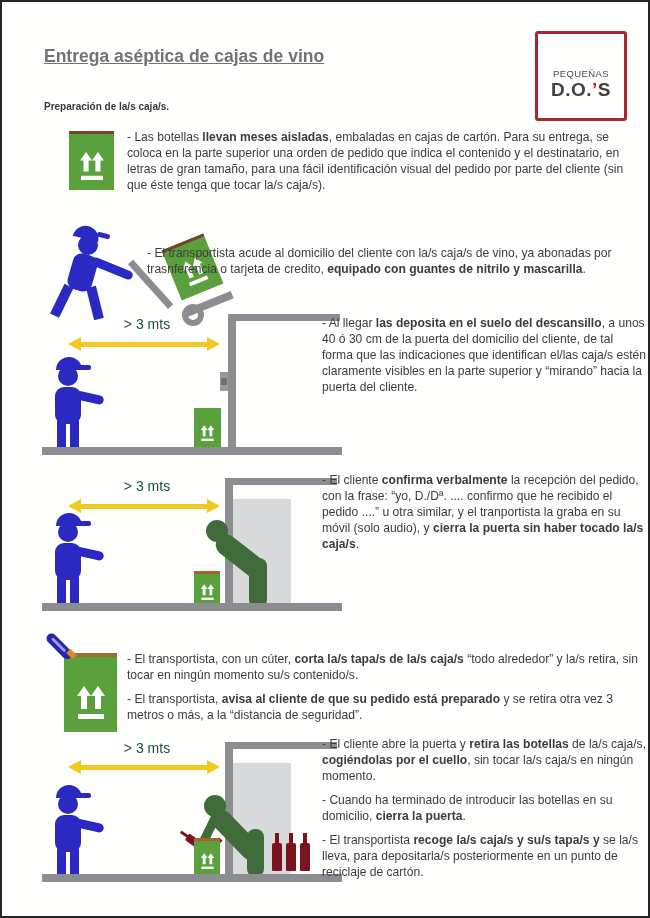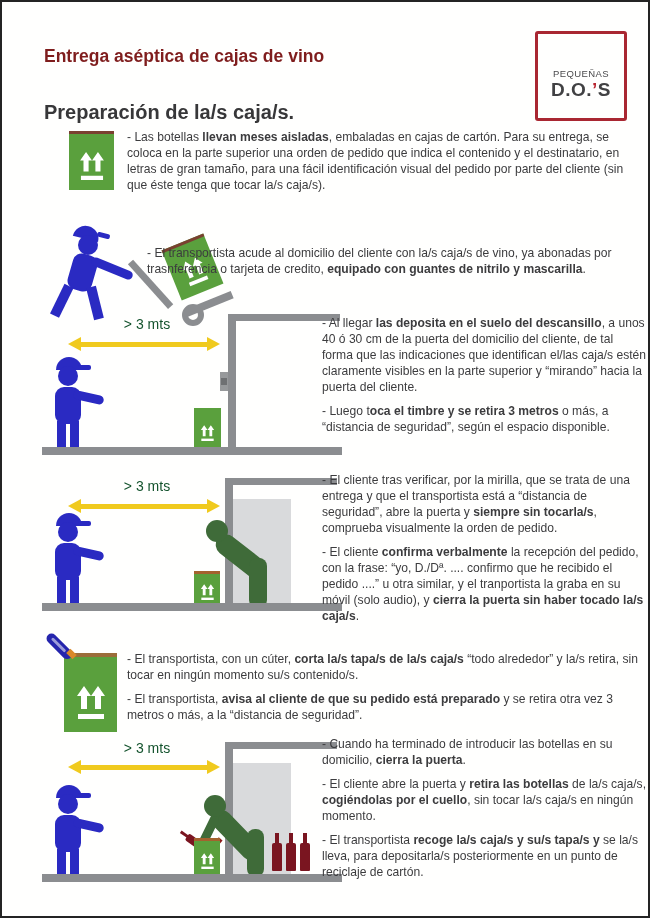--- a/index.html
+++ b/index.html
@@ -2,22 +2,22 @@
 <html><head>
 <meta charset="utf-8">
 <style>
   * { margin:0; padding:0; box-sizing:border-box; }
   html,body { background:#ffffff; }
   body { width:650px; height:918px; font-family:"Liberation Sans", sans-serif; }
   .page { position:relative; width:650px; height:918px; background:#fffffe;
           border:2px solid #242424; overflow:hidden; }
 
   
-  .title { position:absolute; left:42px; top:44px; font-size:17.5px; font-weight:bold; color:#7f1d1d; }
-  .h2 { position:absolute; font-size:20px; font-weight:bold; color:#373739; }
+  .title { position:absolute; left:42px; top:44px; font-size:17.5px; font-weight:bold; color:#737373;text-decoration:underline; }
+  .h2 { position:absolute; font-size:10px; font-weight:bold; color:#373739; }
   .h-prep { left:42px; top:99px; }
   .h-entrega { left:42px; top:203px; }
   .body-txt { position:absolute; font-size:12.1px; line-height:16px; color:#3c3c3e; }
   .body-txt p { margin-bottom:8px; }
   .body-txt b { font-weight:bold; }
 
   
   .logo { position:absolute; left:533px; top:29px; width:92px; height:90px;
           border:3px solid #a92732; border-radius:3px;
           display:flex; flex-direction:column; align-items:center; justify-content:center;
@@ -179,21 +179,20 @@
         </svg>
     </div>
     <div class="lintel" style="left:186px; top:2px; width:112px; height:7px;"></div>
     <div class="frame-v" style="left:186px; top:2px; width:8px; height:141px;"></div>
     <div class="knob" style="left:178px; top:60px; width:8px; height:19px;"></div>
     <div class="knob-in" style="left:179px; top:66px; width:6px; height:7px;"></div>
     <div class="floor" style="left:0; top:135px; width:300px; height:8px;"></div>
   </div>
   <div class="body-txt t-col t1">
     <p><span>- Al llegar </span><b>las deposita en el suelo del descansillo</b><span>, a unos 40 ó 30 cm de la puerta del domicilio del cliente, de tal forma que las indicaciones que identifican el/las caja/s estén claramente visibles en la parte superior y “mirando” hacia la puerta del cliente.</span></p>
-    <p><span>- Luego t</span><b>oca el timbre y se retira 3 metros</b><span> o más, a “distancia de seguridad”, según el espacio disponible.</span></p>
   </div>
 
   <div class="scene scene2">
     <div class="dist-label" style="left:40px; top:8px;">&gt; 3 mts</div>
     <div class="dbl-arrow" style="left:38px; top:34px;"></div>
     <div class="lintel" style="left:183px; top:8px; width:112px; height:7px;"></div>
     <div class="open-door" style="left:191px; top:29px; width:58px; height:110px;"></div>
     <div class="frame-v" style="left:183px; top:8px; width:8px; height:133px;"></div>
     <div class="blue-man" style="left:5px; top:43px;">
       <div class="bm-cap"></div>
@@ -210,21 +209,20 @@
     <div class="gbox small-box brown-top" style="left:152px; top:101px; width:26px; height:35px;">
       <svg viewBox="0 0 40 48">
           <path d="M10 30 L10 17 L6 17 L13 7 L20 17 L16 17 L16 30 Z"></path>
           <path d="M24 30 L24 17 L20 17 L27 7 L34 17 L30 17 L30 30 Z"></path>
           <rect x="7" y="35" width="26" height="5"></rect>
         </svg>
     </div>
     <div class="floor" style="left:0; top:133px; width:300px; height:8px;"></div>
   </div>
   <div class="body-txt t-col t2">
-    <p><span>- El cliente tras verificar, por la mirilla, que se trata de una entrega y que el transportista está a “distancia de seguridad”, abre la puerta y </span><b>siempre sin tocarla/s</b><span>, comprueba visualmente la orden de pedido.</span></p>
     <p><span>- El cliente </span><b>confirma verbalmente</b><span> la recepción del pedido, con la frase: “yo, D./Dª. .... confirmo que he recibido el pedido ....” u otra similar, y el tranportista la graba en su móvil (solo audio), y </span><b>cierra la puerta sin haber tocado la/s caja/s</b><span>.</span></p>
   </div>
 
   <div class="gbox cutter-box">
     <svg viewBox="0 0 40 48">
         <path d="M10 30 L10 17 L6 17 L13 7 L20 17 L16 17 L16 30 Z"></path>
         <path d="M24 30 L24 17 L20 17 L27 7 L34 17 L30 17 L30 30 Z"></path>
         <rect x="7" y="35" width="26" height="5"></rect>
       </svg>
   </div>
@@ -265,18 +263,18 @@
           <path d="M24 30 L24 17 L20 17 L27 7 L34 17 L30 17 L30 30 Z"></path>
           <rect x="7" y="35" width="26" height="5"></rect>
         </svg>
     </div>
     <div class="bottle" style="left:230px; top:108px;"></div>
     <div class="bottle" style="left:244px; top:108px;"></div>
     <div class="bottle" style="left:258px; top:108px;"></div>
     <div class="floor" style="left:0; top:139px; width:300px; height:8px;"></div>
   </div>
   <div class="body-txt t-col t3">
+    <p><span>- El cliente abre la puerta y </span><b>retira las botellas</b><span> de la/s caja/s, </span><b>cogiéndolas por el cuello</b><span>, sin tocar la/s caja/s en ningún momento.</span></p>
     <p><span>- Cuando ha terminado de introducir las botellas en su domicilio, </span><b>cierra la puerta</b><span>.</span></p>
-    <p><span>- El cliente abre la puerta y </span><b>retira las botellas</b><span> de la/s caja/s, </span><b>cogiéndolas por el cuello</b><span>, sin tocar la/s caja/s en ningún momento.</span></p>
     <p><span>- El transportista </span><b>recoge la/s caja/s y su/s tapa/s y</b><span> se la/s lleva, para depositarla/s posteriormente en un punto de reciclaje de cartón.</span></p>
   </div>
 
 </div>
 
 </body></html>

